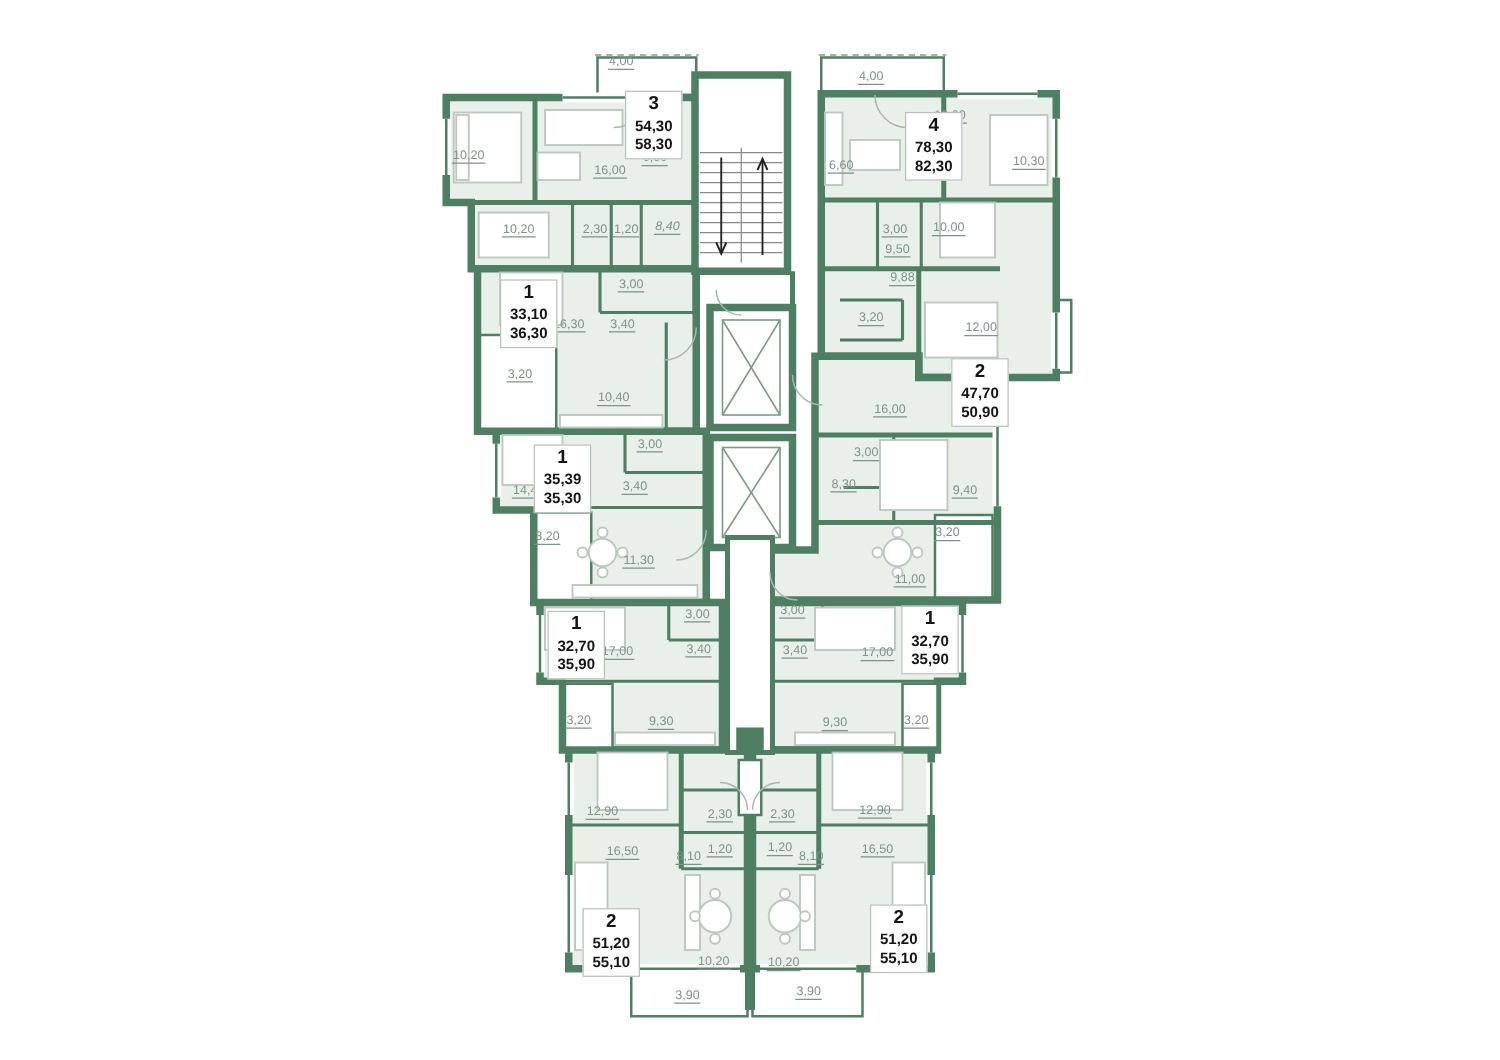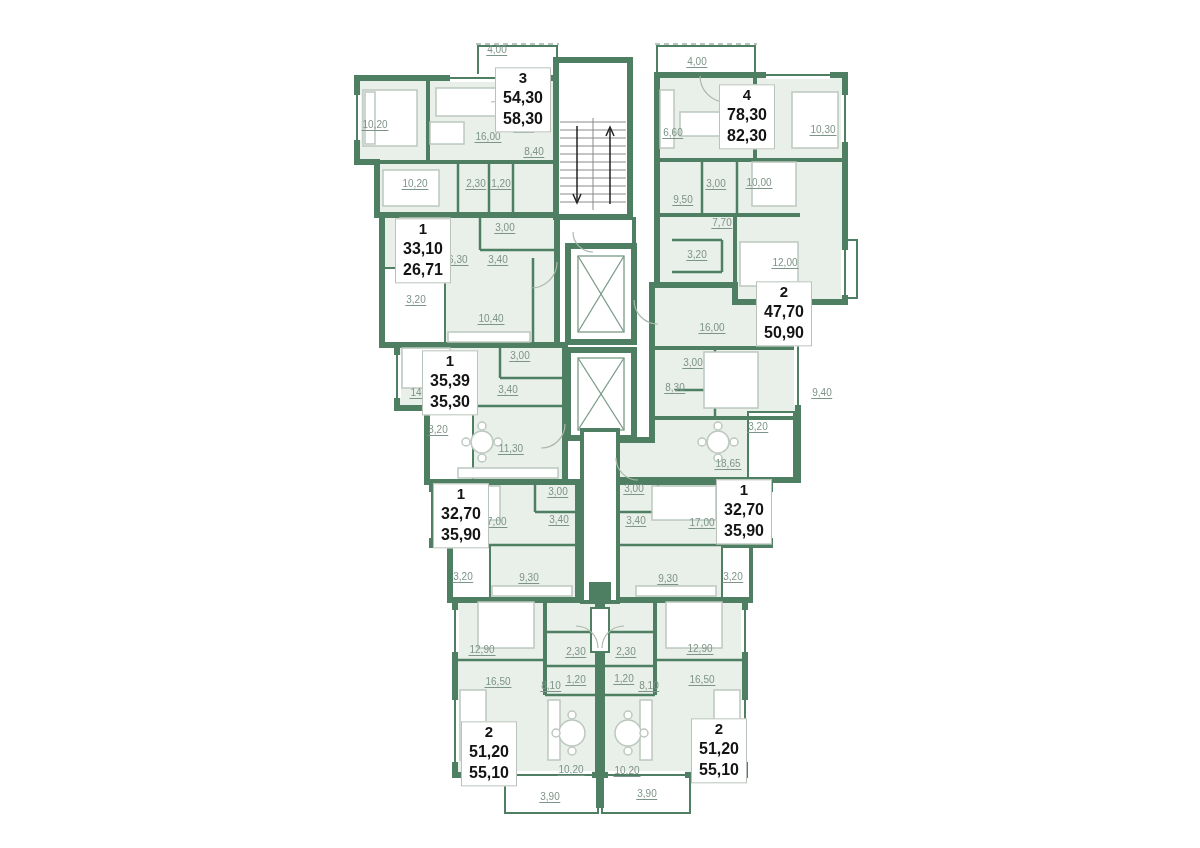--- a/index.html
+++ b/index.html
@@ -8,21 +8,21 @@
   html,body{margin:0;padding:0;background:#fff;}
   #plan{position:relative;width:1200px;height:844px;background:#fff;overflow:hidden;
         font-family:"Liberation Sans",sans-serif;}
   #plan svg{position:absolute;left:0;top:0;}
   #labels{position:absolute;left:0;top:0;width:100%;height:100%;}
   .dim{position:absolute;transform:translate(-50%,-50%);font-size:10px;line-height:1.1;
        color:var(--dim);border-bottom:1px solid var(--dim);white-space:nowrap;padding:0 1px;}
   .apt{position:absolute;transform:translate(-50%,-50%);background:var(--labelbg);
        border:1px solid #b9c2ba;padding:1px 7px 2px;text-align:center;color:#141414;}
   .apt .num{font-size:15px;font-weight:bold;line-height:1.25;}
-  .apt .a{font-size:16px;font-weight:bold;line-height:1.3;}
+  .apt .a{font-size:12px;font-weight:bold;line-height:1.3;}
   
   .room{fill:var(--room);stroke:var(--wall);stroke-width:6;stroke-linejoin:miter;}
   .white{fill:#fff;stroke:var(--wall);stroke-width:6;}
   .white4{fill:#fff;stroke:var(--wall);stroke-width:4;}
   .iw{stroke:var(--wall);stroke-width:4;fill:none;}
   .iw2{stroke:var(--wall);stroke-width:2.5;fill:none;}
   .balc{fill:#fff;stroke:var(--wall);stroke-width:2;}
   .win{stroke:#fff;stroke-width:8;}
   .winl{stroke:var(--wall);stroke-width:2;}
   .furn rect,.furn circle{stroke:var(--furn);fill:#fff;stroke-width:1.5;}
@@ -280,21 +280,21 @@
     <path class="arc" d="M517,76 A26,26 0 0 1 491,102"></path>
     <path class="arc" d="M700,76 A26,26 0 0 0 726,102"></path>
   </g>
 </svg>
 
 <div id="labels">
       <span class="dim" style="left: 497px; top: 50px;">4,00</span>
       <span class="dim" style="left: 375px; top: 125px;">10,20</span>
       <span class="dim" style="left: 488px; top: 137px;">16,00</span>
       <span class="dim" style="left: 524px; top: 127px;">6,00</span>
-      <span class="dim" style="left: 534px; top: 152px;">8,40</span>
+      <span class="dim" style="left: 534px; top: 182px; font-style: italic;">8,40</span>
       <span class="dim" style="left: 415px; top: 184px;">10,20</span>
       <span class="dim" style="left: 476px; top: 184px;">2,30</span>
       <span class="dim" style="left: 501px; top: 184px;">1,20</span>
       <span class="dim" style="left: 505px; top: 228px;">3,00</span>
       <span class="dim" style="left: 455px; top: 260px;">16,30</span>
       <span class="dim" style="left: 498px; top: 260px;">3,40</span>
       <span class="dim" style="left: 416px; top: 300px;">3,20</span>
       <span class="dim" style="left: 491px; top: 319px;">10,40</span>
       <span class="dim" style="left: 520px; top: 356px;">3,00</span>
       <span class="dim" style="left: 423px; top: 393px;">14,40</span>
@@ -312,30 +312,30 @@
       <span class="dim" style="left: 498px; top: 682px;">16,50</span>
       <span class="dim" style="left: 551px; top: 686px;">8,10</span>
       <span class="dim" style="left: 571px; top: 770px;">10,20</span>
       <span class="dim" style="left: 550px; top: 797px;">3,90</span>
       <span class="dim" style="left: 697px; top: 62px;">4,00</span>
       <span class="dim" style="left: 760px; top: 93px;">16,00</span>
       <span class="dim" style="left: 673px; top: 133px;">6,60</span>
       <span class="dim" style="left: 823px; top: 130px;">10,30</span>
       <span class="dim" style="left: 716px; top: 184px;">3,00</span>
       <span class="dim" style="left: 759px; top: 183px; text-align: center;">10,00</span>
-      <span class="dim" style="left: 683px; top: 200px;">9,50</span>
-      <span class="dim" style="left: 722px; top: 223px;">7,70</span>
+      <span class="dim" style="left: 718px; top: 200px;">9,50</span>
+      <span class="dim" style="left: 722px; top: 223px;">9,88</span>
       <span class="dim" style="left: 697px; top: 255px;">3,20</span>
       <span class="dim" style="left: 785px; top: 263px;">12,00</span>
       <span class="dim" style="left: 712px; top: 328px;">16,00</span>
       <span class="dim" style="left: 693px; top: 363px;">3,00</span>
       <span class="dim" style="left: 675px; top: 388px; text-align: center;">8,30</span>
-      <span class="dim" style="left: 822px; top: 393px;">9,40</span>
+      <span class="dim" style="left: 772px; top: 393px;">9,40</span>
       <span class="dim" style="left: 758px; top: 427px;">3,20</span>
-      <span class="dim" style="left: 728px; top: 464px;">18,65</span>
+      <span class="dim" style="left: 728px; top: 464px;">11,00</span>
       <span class="dim" style="left: 634px; top: 489px;">3,00</span>
       <span class="dim" style="left: 636px; top: 521px;">3,40</span>
       <span class="dim" style="left: 702px; top: 523px;">17,00</span>
       <span class="dim" style="left: 668px; top: 579px;">9,30</span>
       <span class="dim" style="left: 733px; top: 577px;">3,20</span>
       <span class="dim" style="left: 700px; top: 649px;">12,90</span>
       <span class="dim" style="left: 626px; top: 652px;">2,30</span>
       <span class="dim" style="left: 624px; top: 679px;">1,20</span>
       <span class="dim" style="left: 702px; top: 680px;">16,50</span>
       <span class="dim" style="left: 649px; top: 686px;">8,10</span>
@@ -347,21 +347,21 @@
         <div class="a">58,30</div>
       </div>
       <div class="apt" style="left: 747px; top: 117px;">
         <div class="num">4</div>
         <div class="a">78,30</div>
         <div class="a">82,30</div>
       </div>
       <div class="apt" style="left: 423px; top: 251px;">
         <div class="num">1</div>
         <div class="a">33,10</div>
-        <div class="a">26,71</div>
+        <div class="a">36,30</div>
       </div>
       <div class="apt" style="left: 450px; top: 383px;">
         <div class="num">1</div>
         <div class="a">35,39</div>
         <div class="a">35,30</div>
       </div>
       <div class="apt" style="left: 784px; top: 314px;">
         <div class="num">2</div>
         <div class="a">47,70</div>
         <div class="a">50,90</div>

